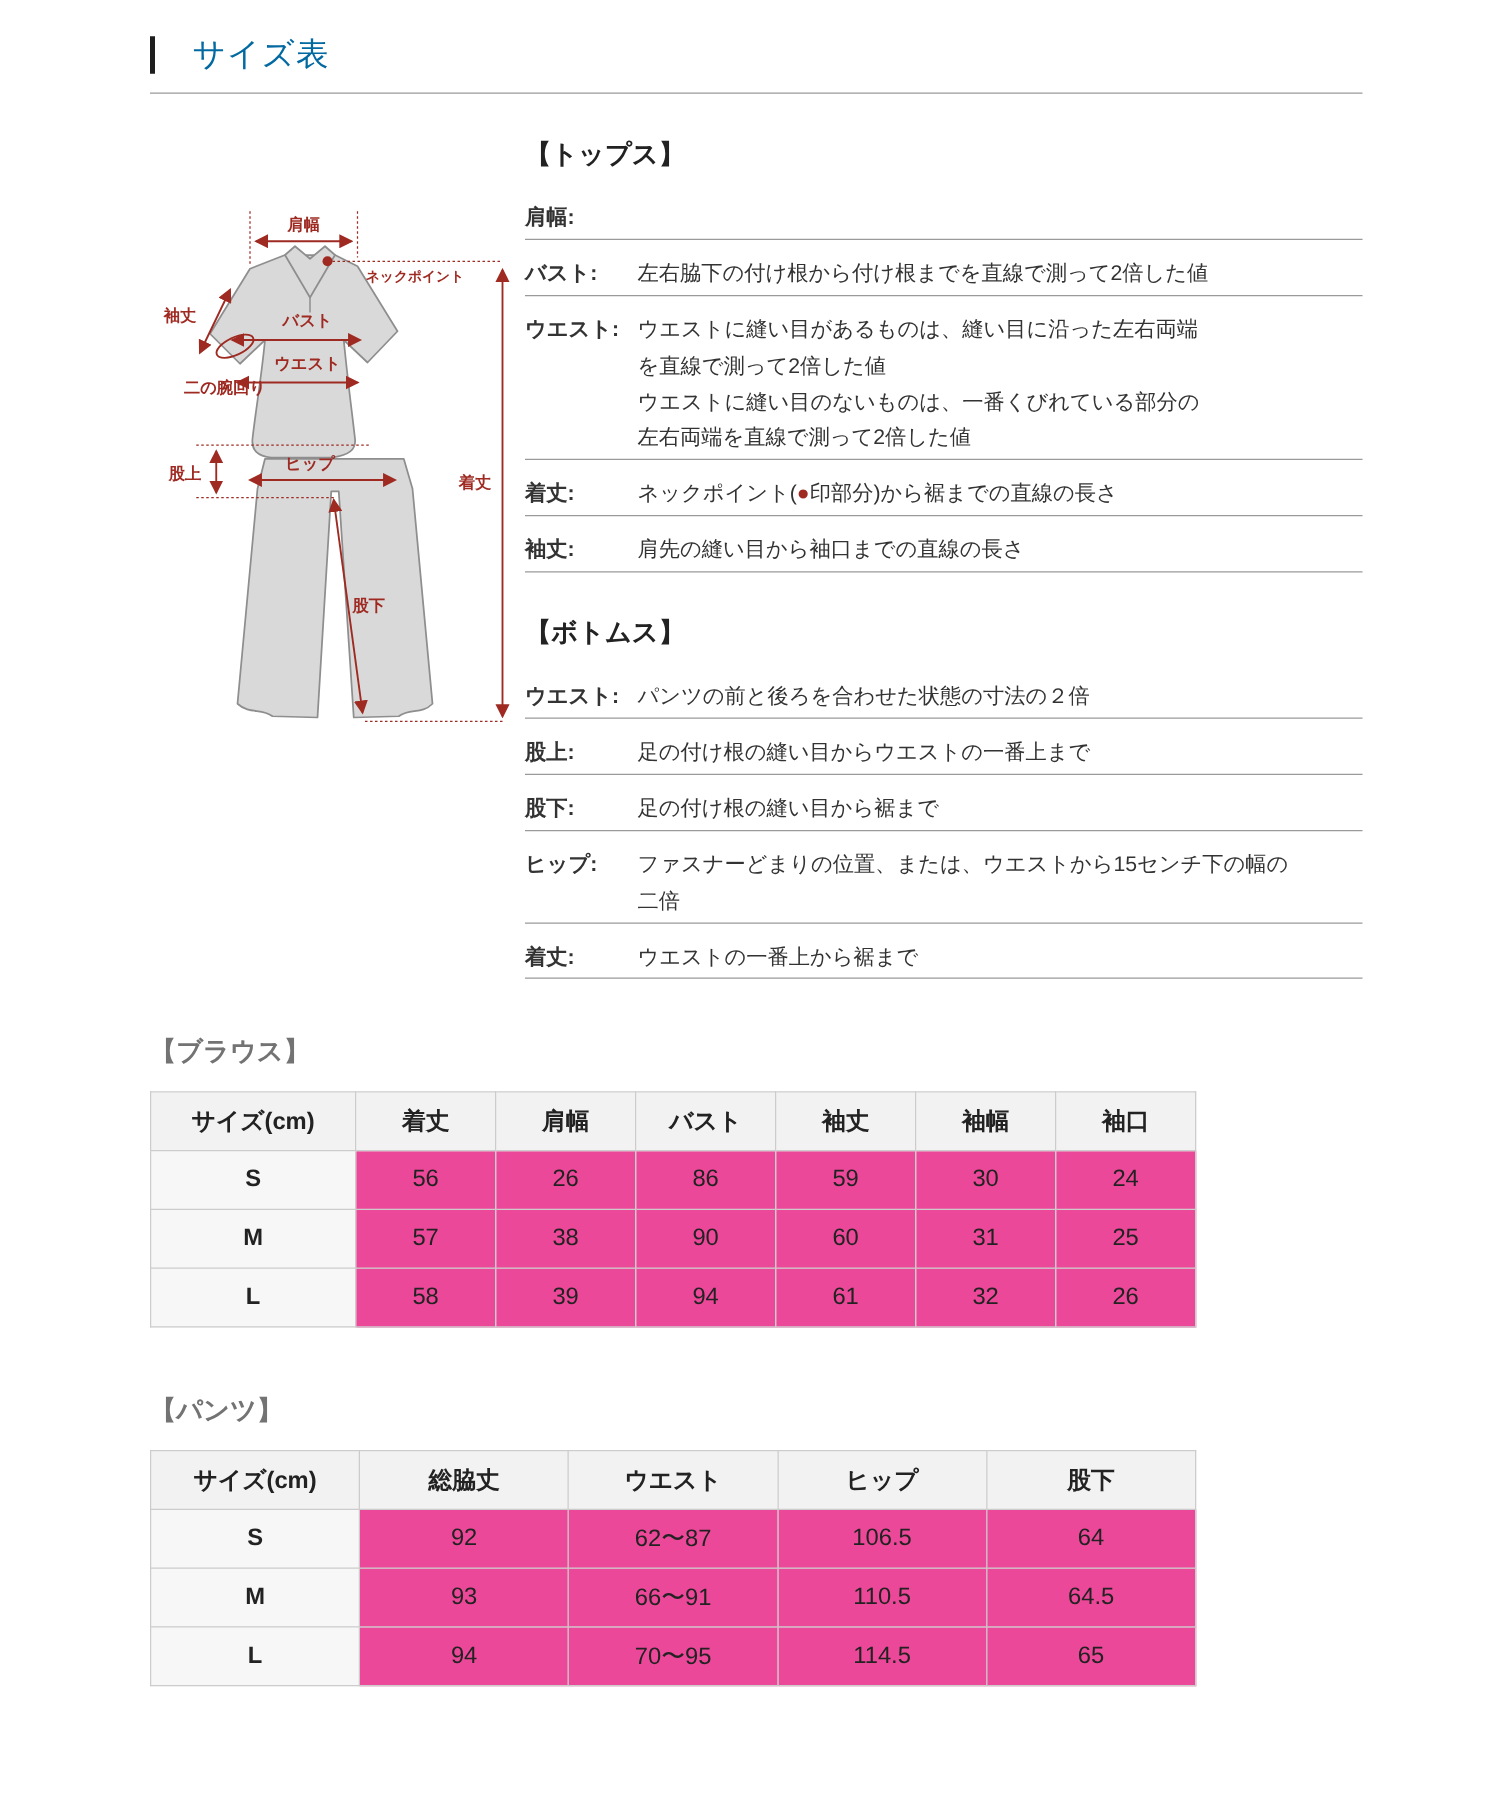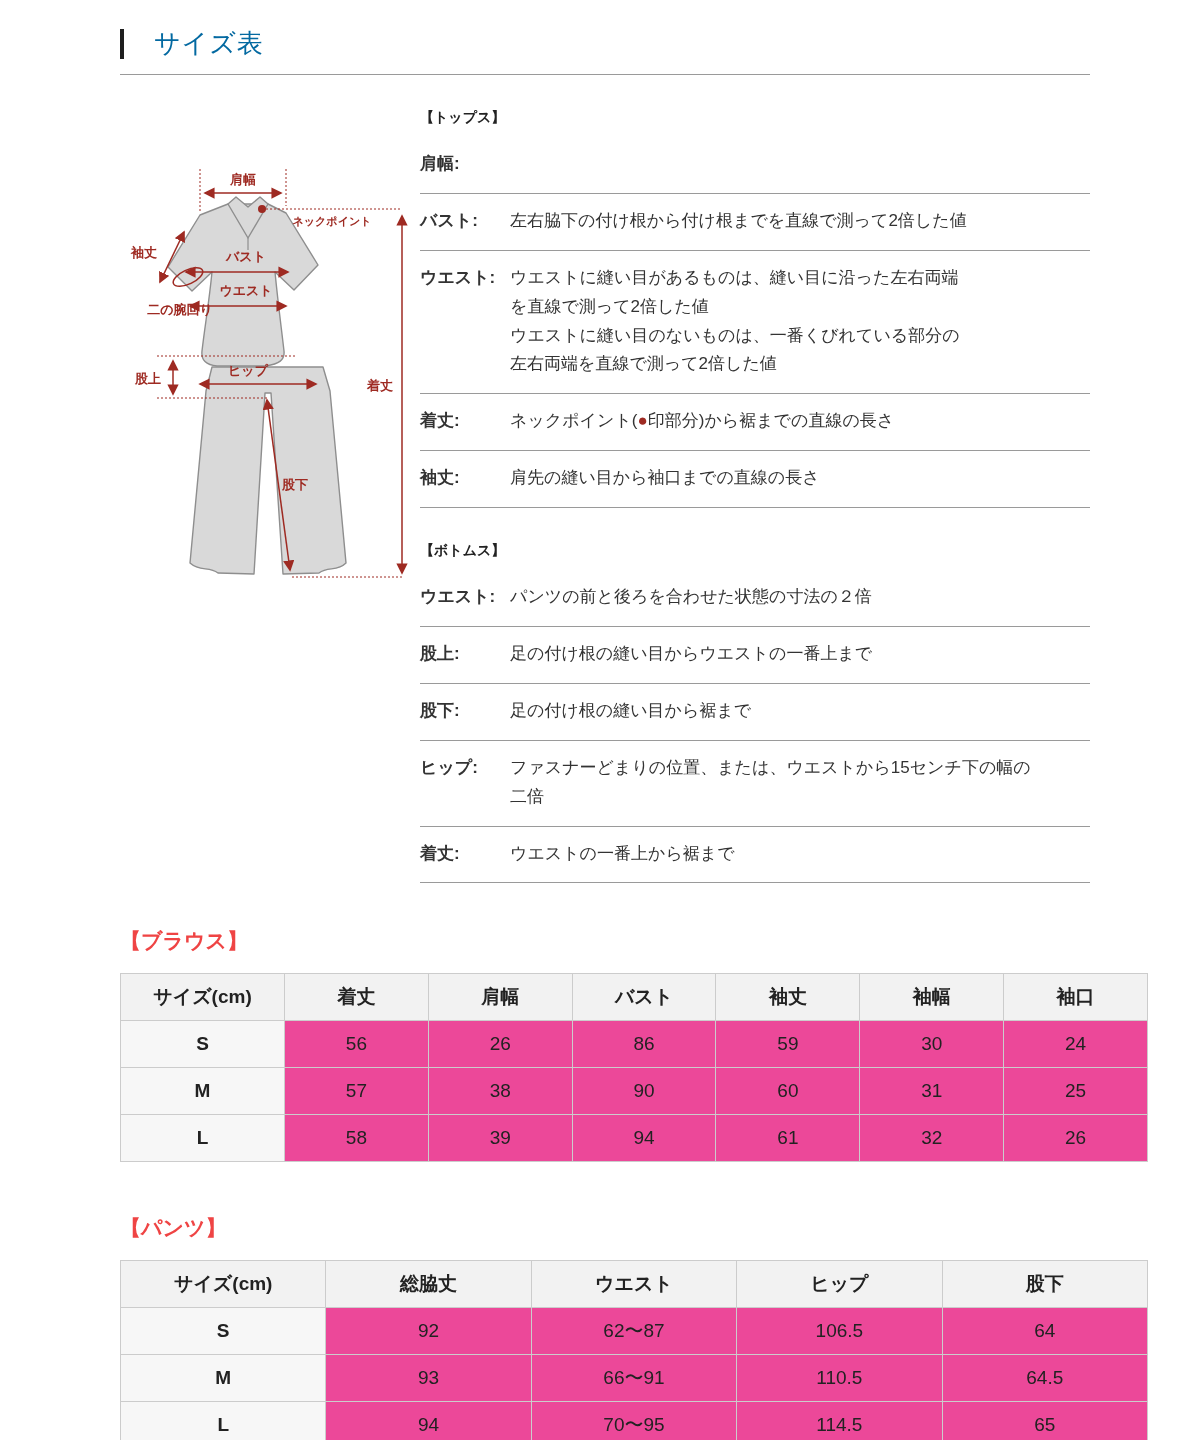--- a/index.html
+++ b/index.html
@@ -18,41 +18,41 @@
   .title-bar { width: 4px; height: 30px; background: #1e1e1e; margin-right: 12px; flex: none; }
   .title-text { font-size: 26px; color: #0369a1; letter-spacing: 1px; margin-left: 18px; }
   .title-divider { border-bottom: 1px solid #9a9a9a; margin-top: 13px; }
 
   
   .measure-section { display: flex; margin-top: 28px; }
   .diagram-col { width: 300px; flex: none; }
   .diagram-col svg { margin-top: 50px; display: block; }
   .defs-col { flex: 1; min-width: 0; }
 
-  .def-heading { font-size: 14px; font-weight: bold; color: #222; padding: 6px 0 10px; }
+  .def-heading { font-size: 21px; font-weight: bold; color: #222; padding: 6px 0 10px; }
   .def-heading.bottoms { margin-top: 28px; }
   .def-row {
     display: flex;
     border-bottom: 1px solid #9a9a9a;
-    padding: 13px 0 14px;
+    padding: 13px 0 2px;
     font-size: 17px;
     line-height: 1.7;
   }
   .def-term { width: 90px; flex: none; font-weight: bold; color: #333; }
   .def-desc { flex: 1; color: #333; }
   .red-dot { color: #9e2a22; }
 
   
   .table-section { margin-top: 44px; }
   .table-section.pants { margin-top: 52px; }
-  .table-heading { font-size: 21px; font-weight: bold; color: #ef4444; }
+  .table-heading { font-size: 21px; font-weight: bold; color: #737373; }
   table.size-table {
     border-collapse: collapse;
     table-layout: fixed;
-    width: 1028px;
+    width: 837px;
     margin-top: 18px;
   }
   .size-table th, .size-table td {
     border: 1px solid #cccccc;
     height: 47px;
     text-align: center;
     vertical-align: middle;
     font-size: 19px;
     color: #222;
   }

